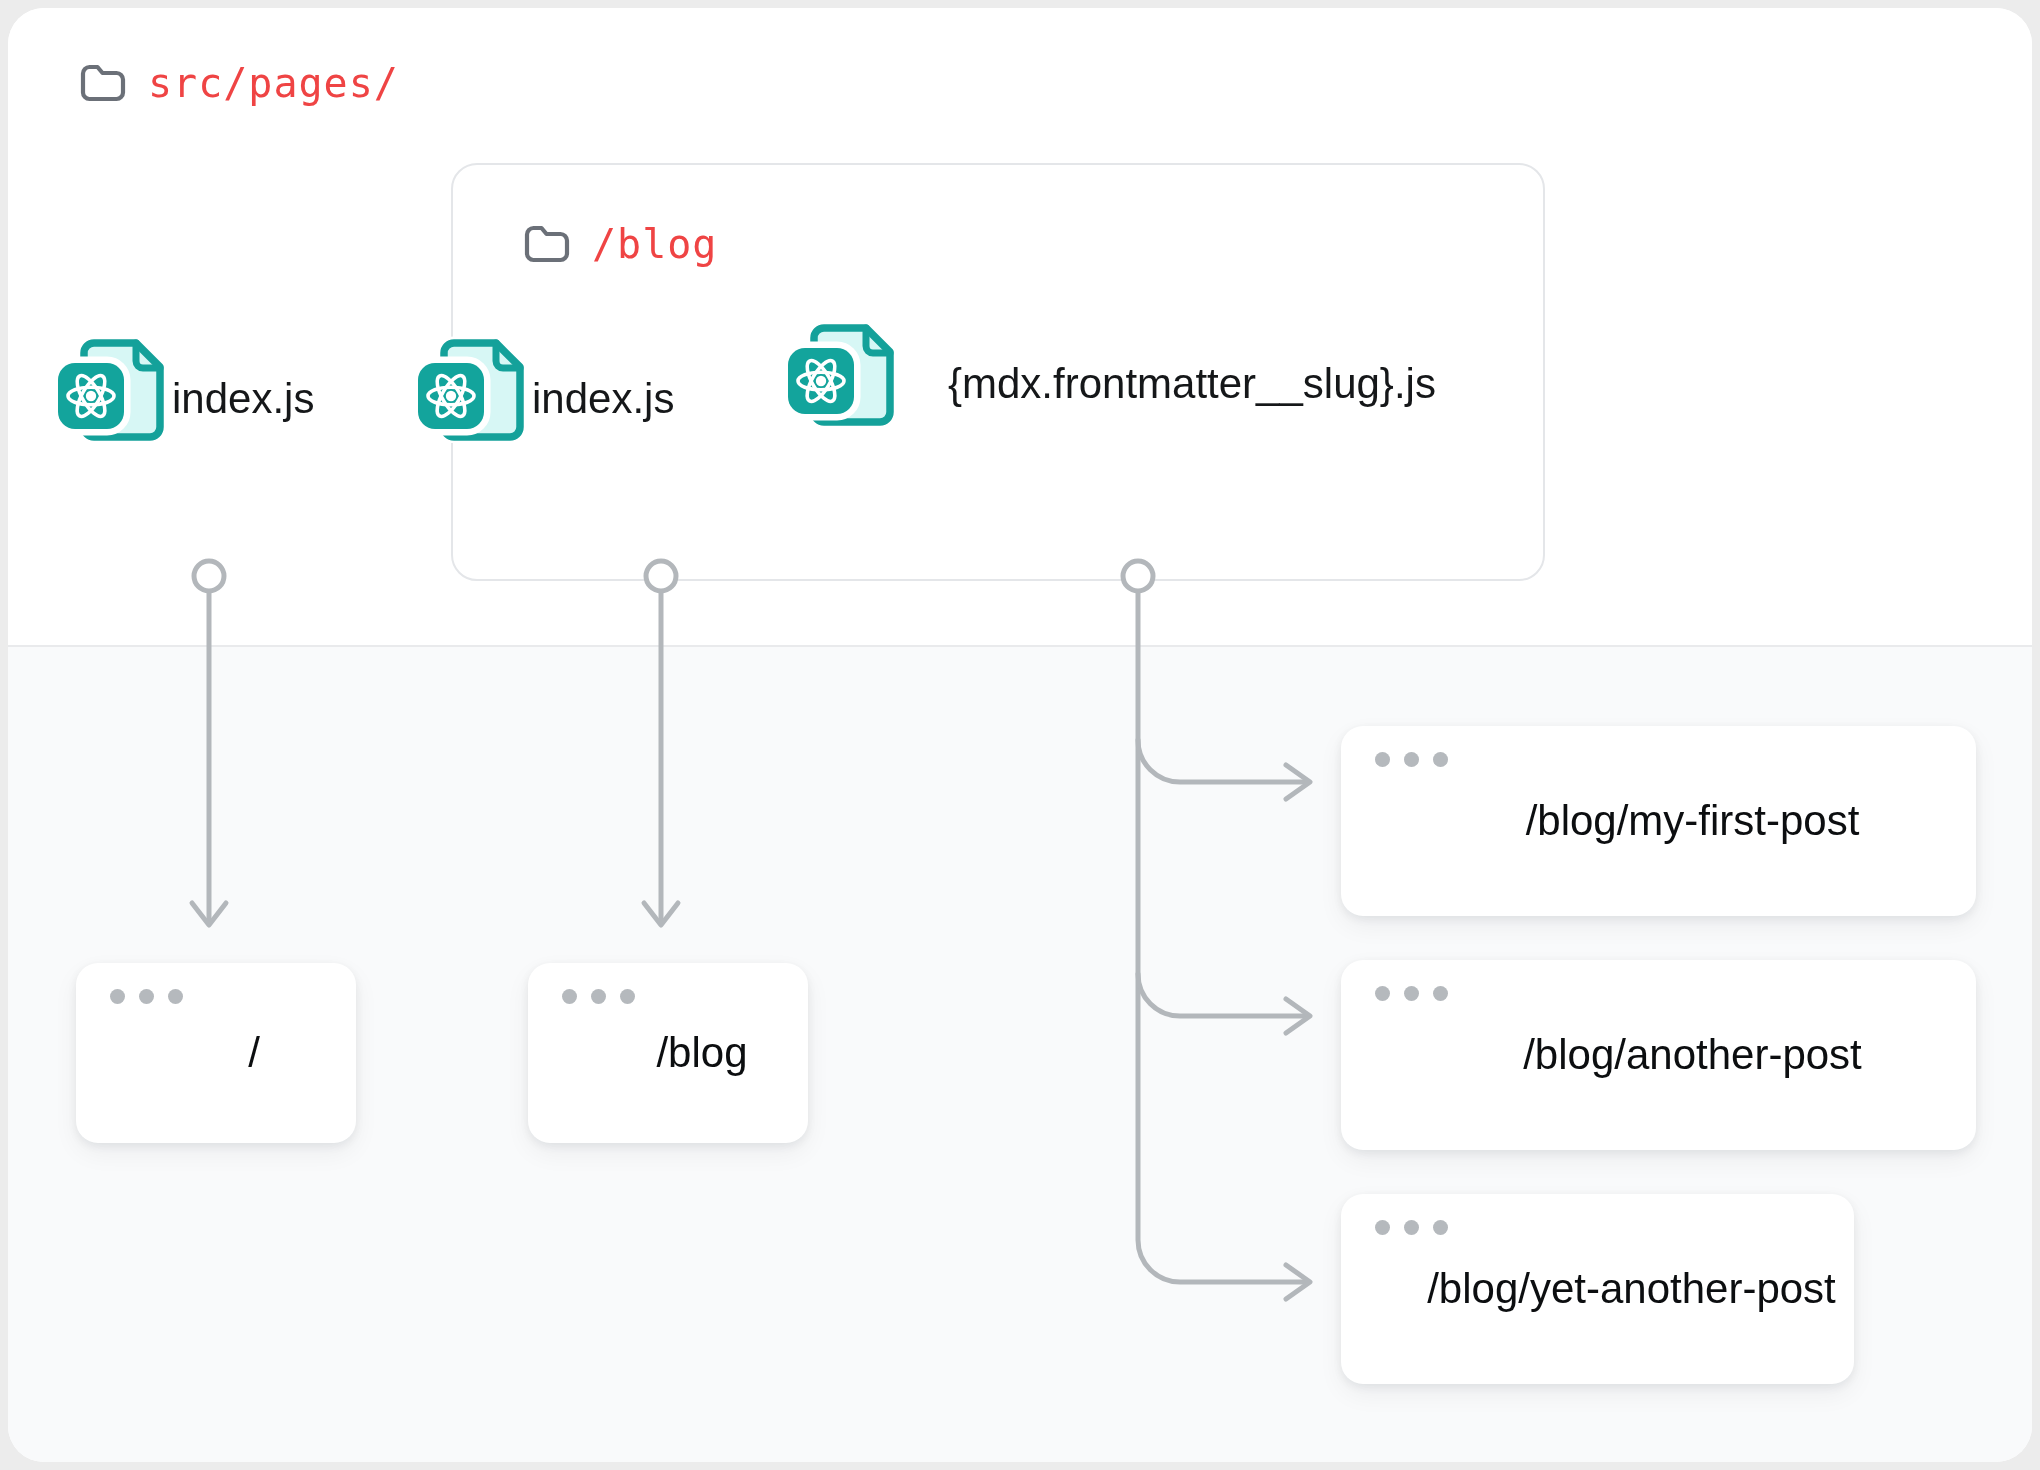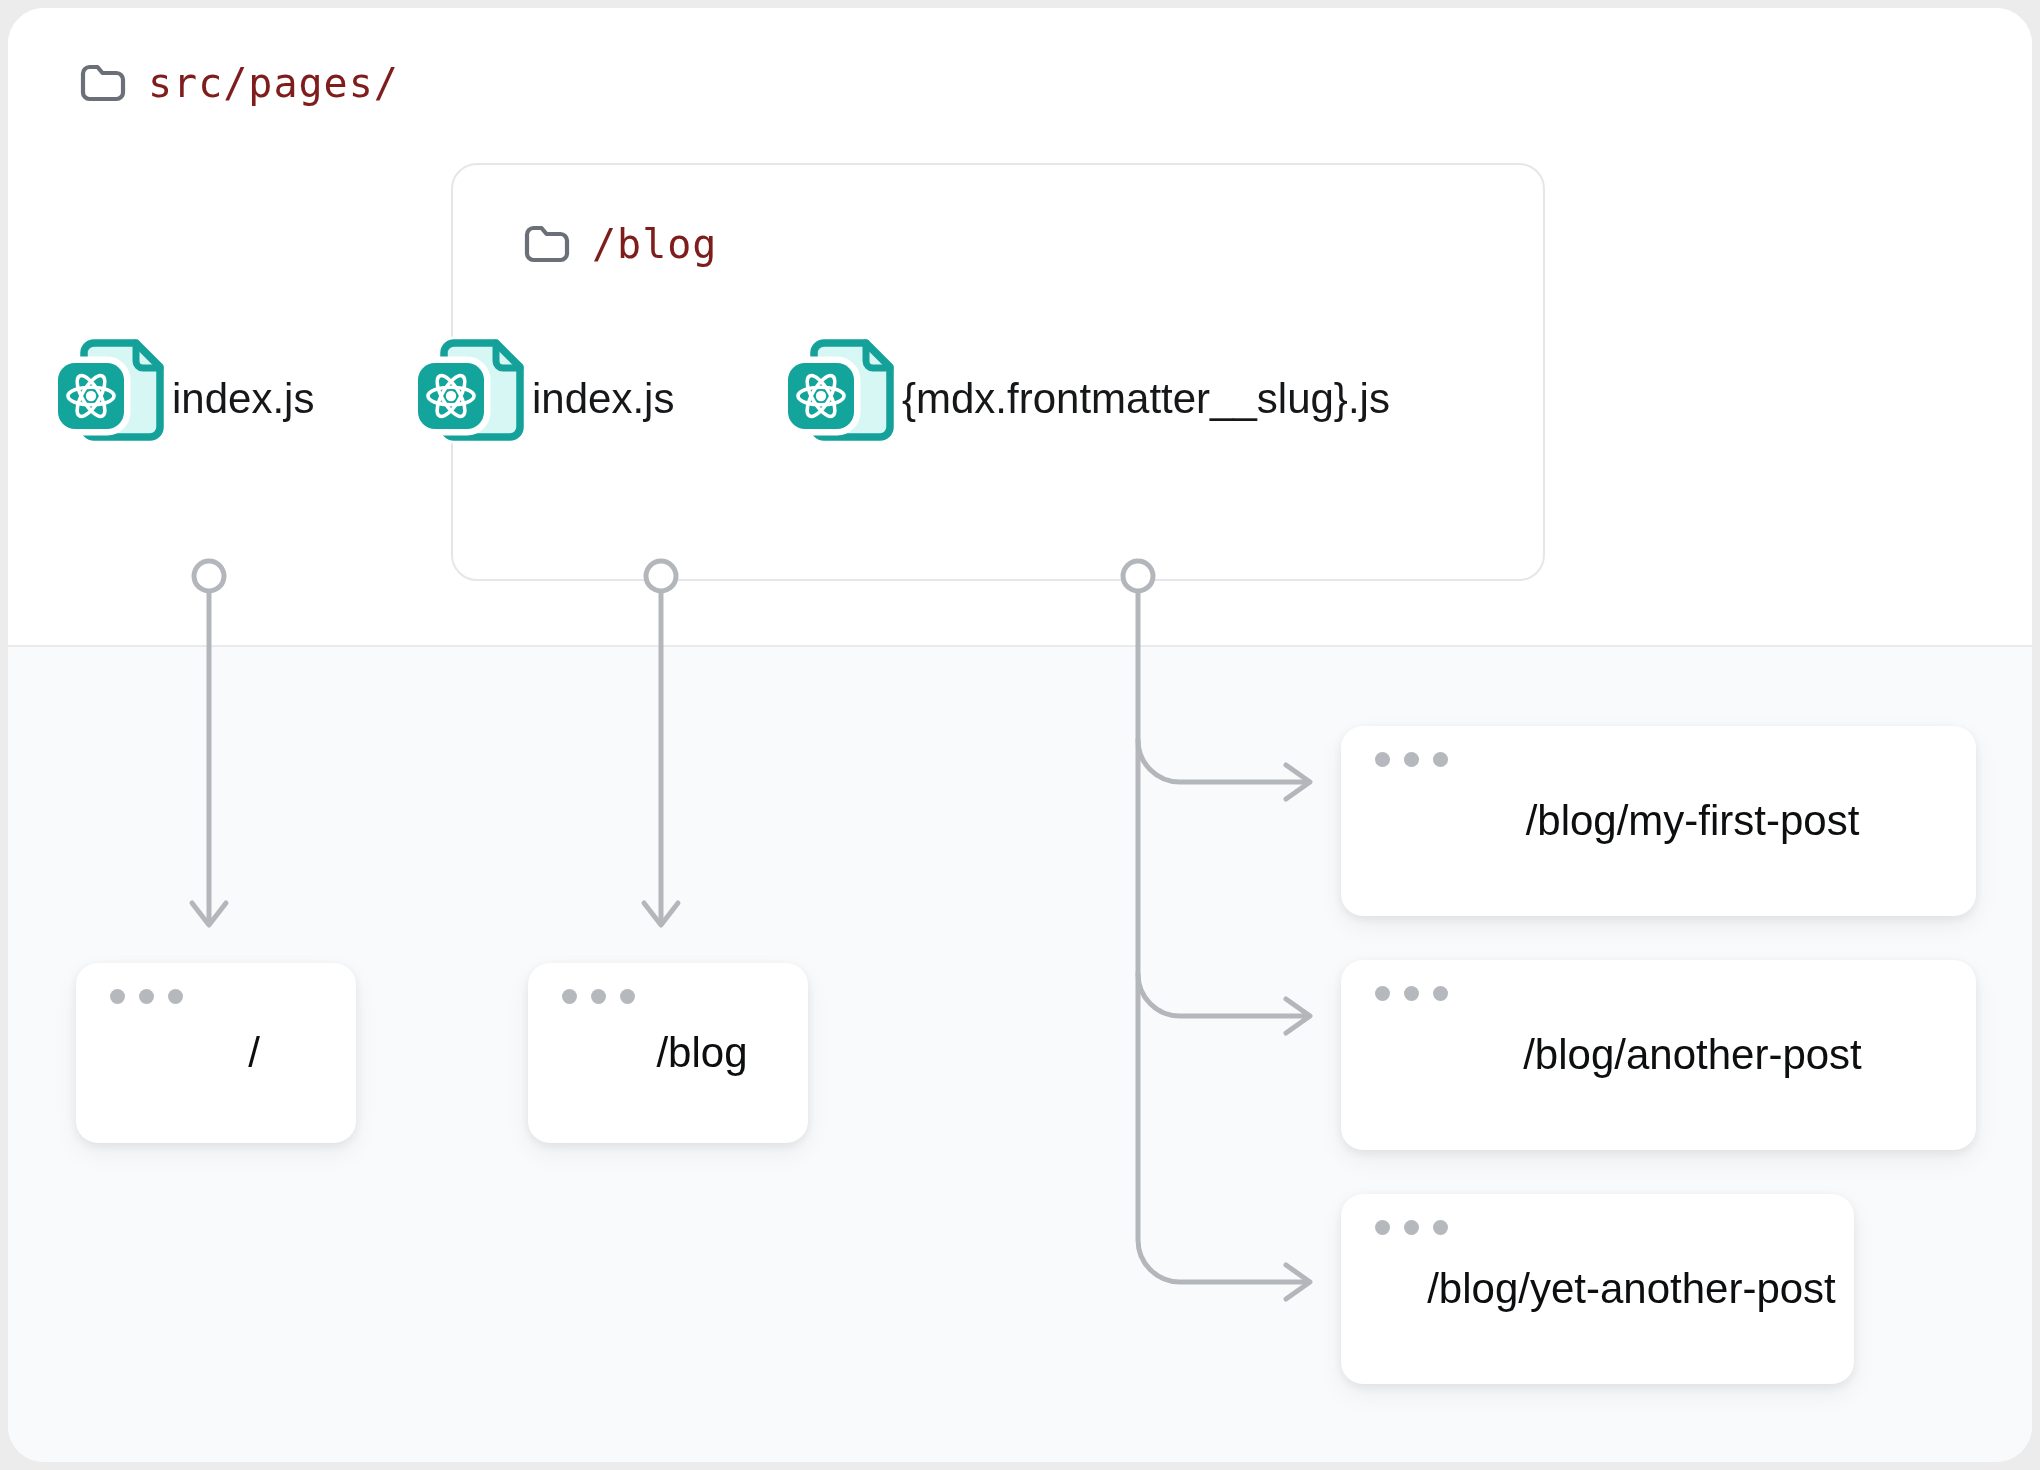--- a/index.html
+++ b/index.html
@@ -56,21 +56,21 @@
     top: 52px;
     display: flex;
     align-items: center;
     gap: 22px;
   }
   .folder-icon { display: block; }
   .path-text {
     font-family: "DejaVu Sans Mono", "Liberation Mono", monospace;
     font-size: 40px;
     letter-spacing: 1px;
-    color: #7f1d1d;
+    color: #ef4444;
     white-space: pre;
   }
 
   
   #blog-group {
     position: absolute;
     left: 443px;
     top: 155px;
     width: 1094px;
     height: 418px;
@@ -101,21 +101,21 @@
     margin-top: 22px;
     font-size: 42px;
     color: #151719;
     white-space: nowrap;
     font-family: "Liberation Sans", sans-serif;
   }
   .react-file-icon { display: block; }
 
   #node-root-index  { left: 0px;   top: 325px; width: 420px; }
   #node-blog-index  { left: 360px; top: 325px; width: 290px; }
-  #node-blog-slug   { left: 730px; top: 325px; width: 810px; }
+  #node-blog-slug   { left: 730px; top: 310px; width: 810px; gap: 46px; }
 
   
   .browser-card {
     position: absolute;
     background: #ffffff;
     border-radius: 22px;
     box-shadow: 0 3px 10px rgba(20,25,35,0.07),
                 0 10px 26px rgba(20,25,35,0.055);
   }
   .dots {

